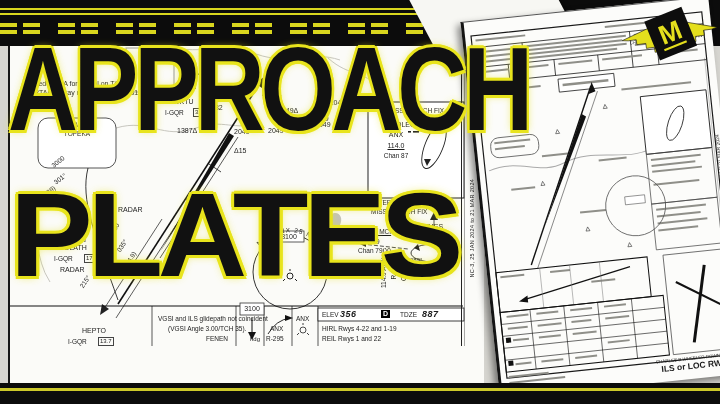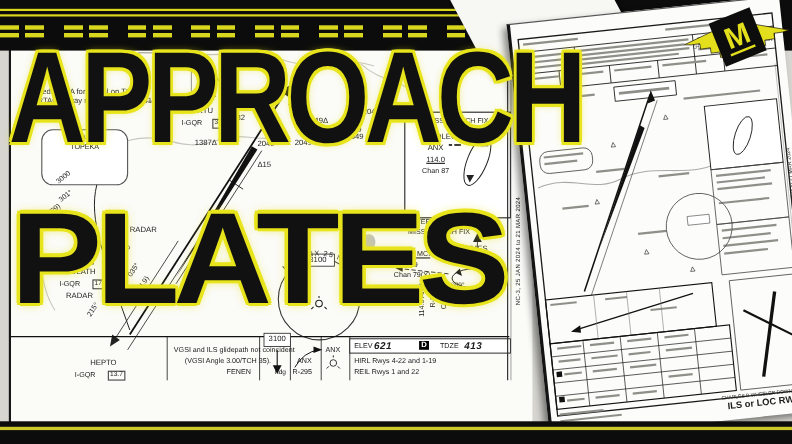--- a/index.html
+++ b/index.html
@@ -211,24 +211,24 @@
   <span class="t t65" style="left:148px;top:315px">VGSI and ILS glidepath not coincident</span>
   <span class="t t65" style="left:158px;top:325px">(VGSI Angle 3.00/TCH 35).</span>
   <span class="t t65" style="left:196px;top:335px">FENEN</span>
   <span class="t ctr" style="left:230px;top:305px;width:24px">3100</span>
   <span class="t t6" style="left:240px;top:336px">hdg</span>
   <span class="t t65" style="left:260px;top:325px">ANX</span>
   <span class="t t65" style="left:256px;top:335px">R-295</span>
   <span class="t t65" style="left:286px;top:315px">ANX</span>
 
   <span class="t t65" style="left:312px;top:311px">ELEV</span>
-  <span class="t num" style="left:330px;top:309px">621</span>
+  <span class="t num" style="left:330px;top:309px">356</span>
   <span class="t" style="left:371px;top:310px;background:#000;color:#fff;font-weight:bold;padding:0 2px">D</span>
   <span class="t t65" style="left:390px;top:311px">TDZE</span>
-  <span class="t num" style="left:412px;top:309px">413</span>
+  <span class="t num" style="left:412px;top:309px">887</span>
   <span class="t t65" style="left:312px;top:325px">HIRL Rwys 4-22 and 1-19</span>
   <span class="t t65" style="left:312px;top:335px">REIL Rwys 1 and 22</span>
 
   <span class="t t55 ctr rot" style="left:357px;top:225px;width:210px;letter-spacing:.3px;transform:rotate(-90deg)">NC-3, 25 JAN 2024 to 21 MAR 2024</span>
 </div>
 
 <div class="abs" id="top-bar">
   <div class="yline" style="top:8px"></div>
   <div class="yline" style="top:13px"></div>
   <div class="dashrow" style="top:23px"></div>

